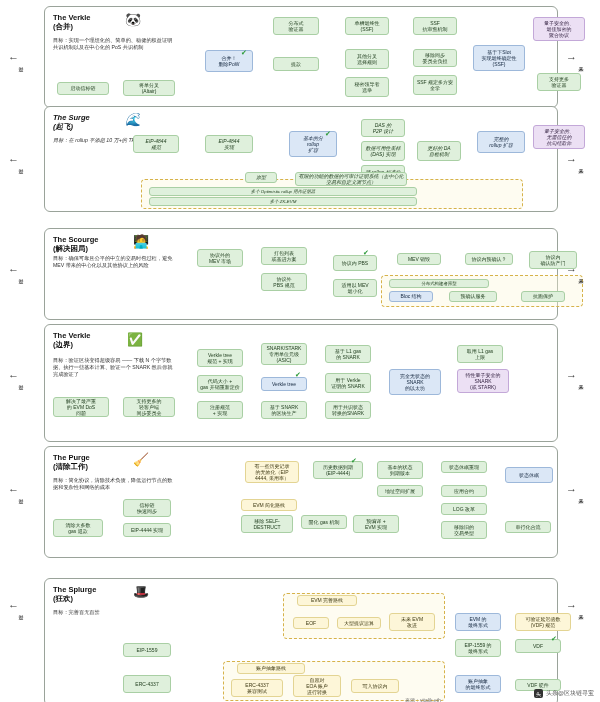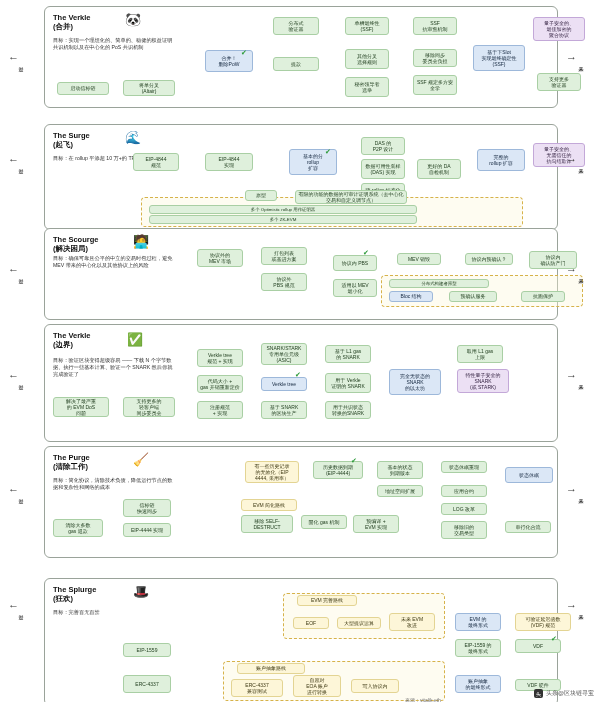--- a/index.html
+++ b/index.html
@@ -65,21 +65,21 @@
     <div class="node blue" style="left:428px;top:38px;width:52px;height:26px;white-space:pre-line;">基于下Slot
 实现最终确定性
 (SSF)</div>
     <div class="node green" style="left:492px;top:66px;width:44px;height:18px;white-space:pre-line;">支持更多
 验证器</div>
     <div class="node purple" style="left:488px;top:10px;width:52px;height:24px;white-space:pre-line;">量子安全的、
 最佳加密的
 聚合协议</div>
   </div>
 
-  <div class="section" style="top:124px;height:104px;">
+  <div class="section" style="top:106px;height:104px;font-style:italic;">
     <div class="sec-title" style="white-space:pre-line;">The Surge
 (起飞)</div>
     <div class="sec-emoji" style="left:80px;top:6px;">🌊</div>
     <div class="sec-goal" style="top:30px;">目标：在 rollup 平添超 10 万+的 TPS</div>
 
     <div class="node green" style="left:88px;top:28px;width:46px;height:18px;white-space:pre-line;">EIP-4844
 规范</div>
     <div class="node green" style="left:160px;top:28px;width:48px;height:18px;white-space:pre-line;">EIP-4844
 实现</div>
     <div class="node blue" style="left:244px;top:24px;width:48px;height:26px;white-space:pre-line;">基本的分

